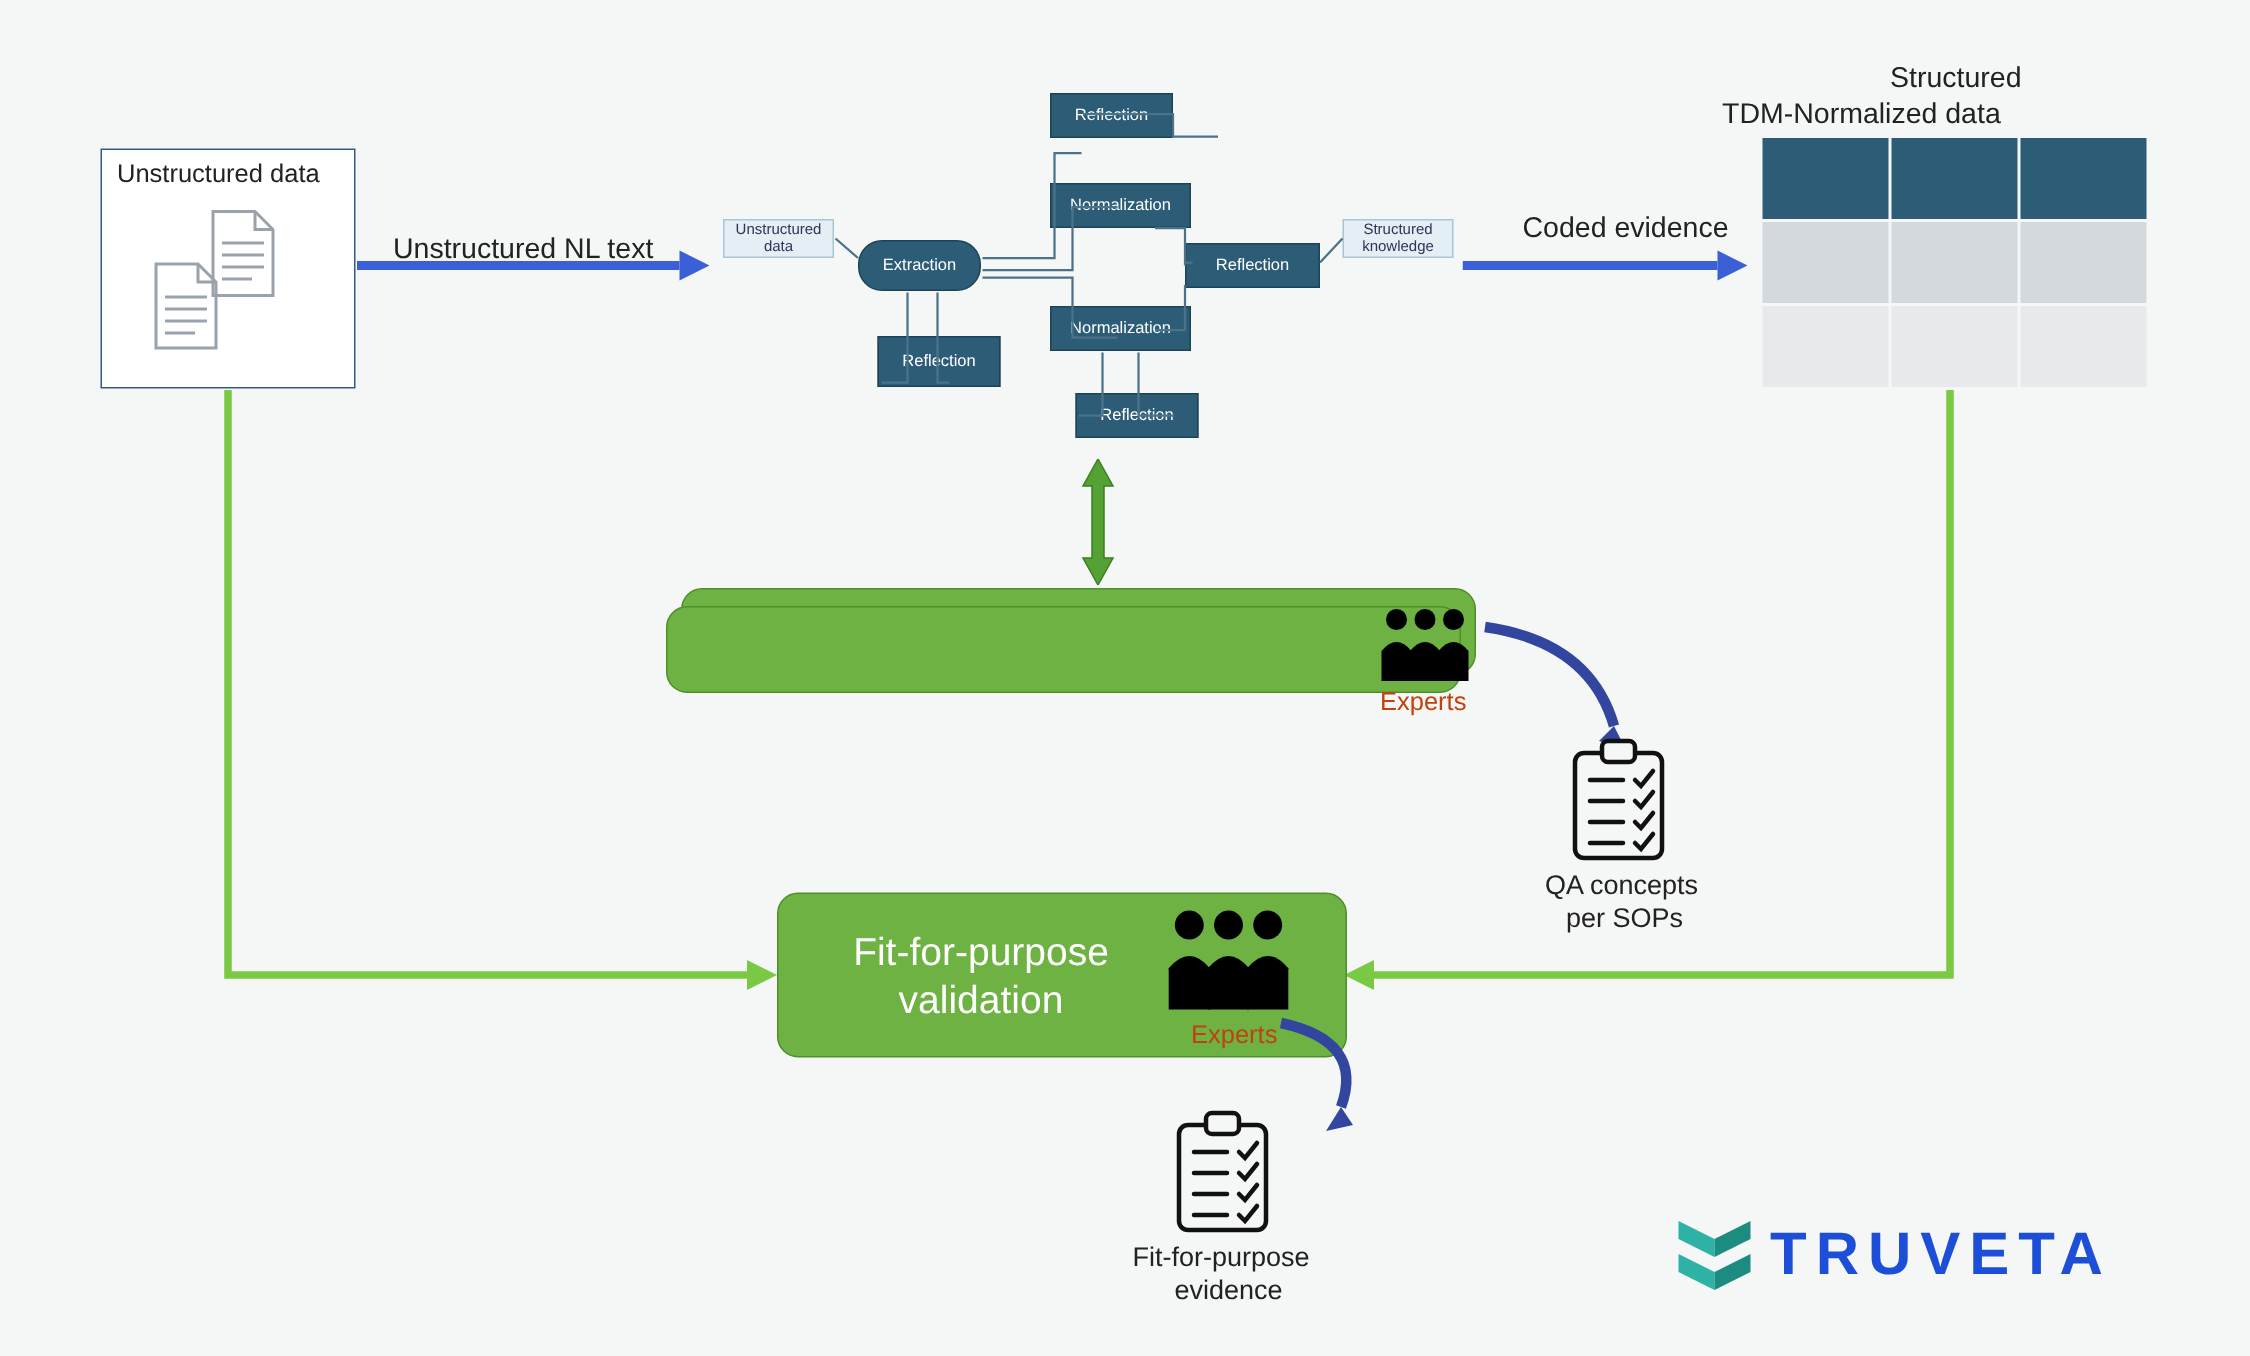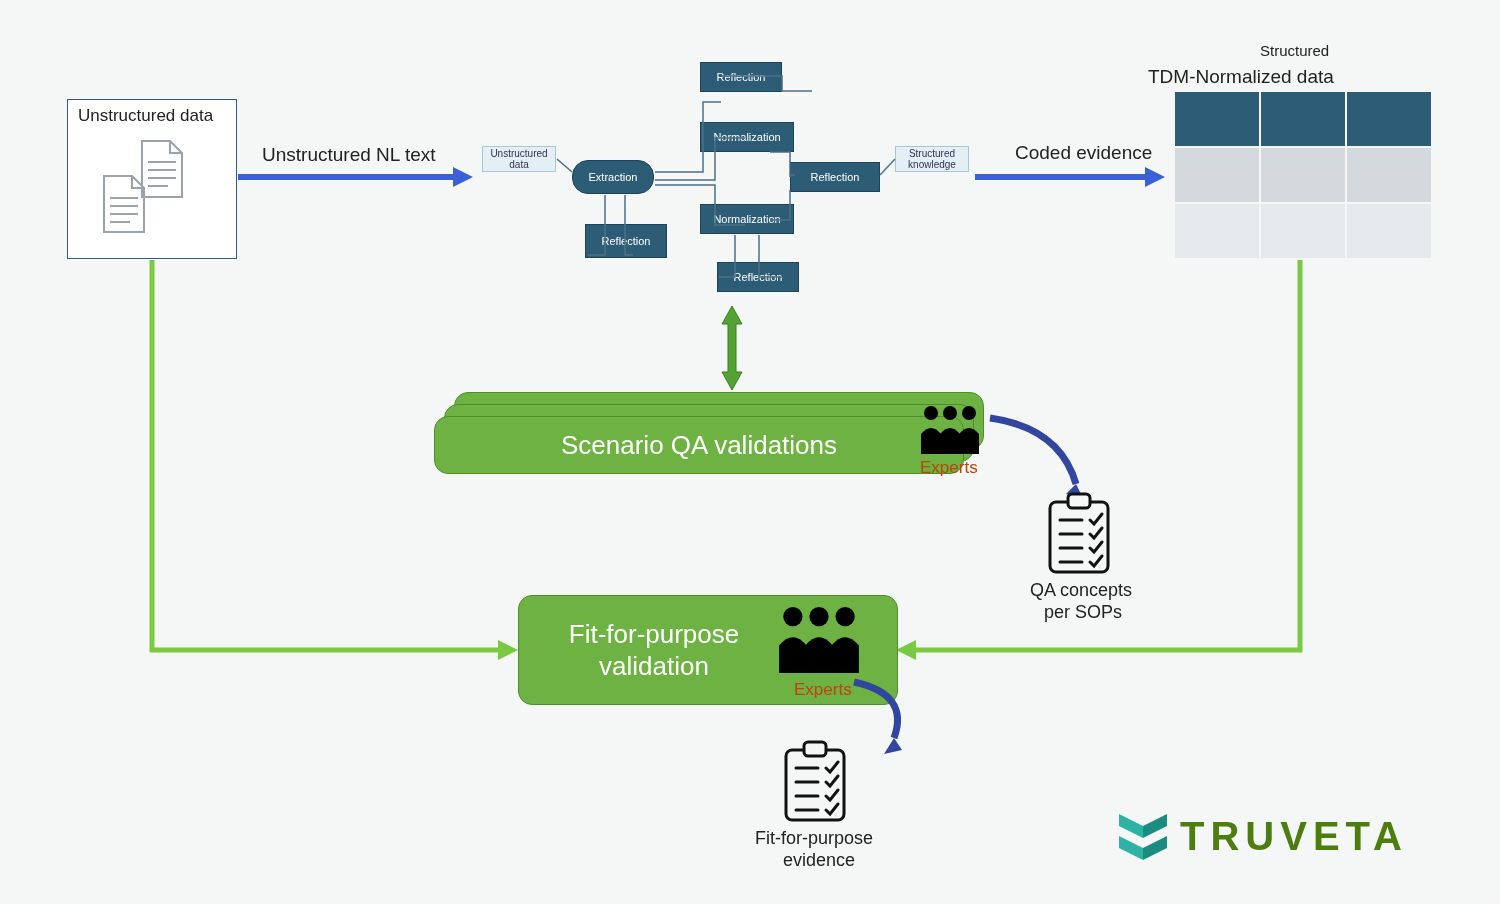--- a/index.html
+++ b/index.html
@@ -13,21 +13,21 @@
                display:flex; align-items:center; justify-content:center; text-align:center; line-height:1.1; }
   .greenbar  { background:#6eb243; border:1.5px solid #4e8f2a; border-radius:14px;
                color:#fff; font-size:26px; display:flex; align-items:center; justify-content:center; }
   .greenbox  { background:#6eb243; border:1.5px solid #4e8f2a; border-radius:14px;
                color:#fff; font-size:26px; display:flex; align-items:center;
                justify-content:center; text-align:center; line-height:1.25; }
   .cell      { position:absolute; background:#dfe4e8; box-sizing:border-box; }
   .cell.dark { background:#2d5d76; }
   .exp-lbl   { font-size:17px; color:#c2410c; }
   .brand     { position:absolute; font-size:40px; font-weight:600; letter-spacing:6px;
-               color:#4d7c0f; }
+               color:#1d4ed8; }
 </style>
 </head>
 <body>
 
 <div class="stage">
 
   <div class="box docbox" style="left:67px; top:99px; width:170px; height:160px;">
     <div class="label" style="left:10px; top:6px; font-size:17px;">Unstructured data</div>
 
     <svg style="position:absolute;left:26px;top:36px;" width="120" height="112" viewBox="0 0 120 112">
@@ -41,21 +41,21 @@
         <path d="M10 40 h28 l12 12 v44 h-40 z"></path>
         <path d="M38 40 v12 h12"></path>
         <line x1="16" y1="62" x2="44" y2="62"></line>
           <line x1="16" y1="70" x2="44" y2="70"></line>
         <line x1="16" y1="78" x2="44" y2="78"></line>
           <line x1="16" y1="86" x2="36" y2="86"></line>
       </g>
     </svg>
   </div>
 
-  <div class="label" style="left:262px; top:144px; font-size:19px;">Unstructured NL text</div>
+  <div class="label" style="left:262px; top:156px; font-size:19px;">Unstructured NL text</div>
   <svg style="position:absolute;left:238px;top:165px;" width="235" height="24">
     <line x1="0" y1="12" x2="215" y2="12" stroke="#3a5fd6" stroke-width="6"></line>
     <polygon points="215,2 235,12 215,22" fill="#3a5fd6"></polygon>
   </svg>
 
   <div class="box minitag" style="left:482px; top:146px; width:74px; height:26px;">Unstructured data</div>
   <div class="box minitag" style="left:895px; top:146px; width:74px; height:26px;">Structured knowledge</div>
 
   <div class="box minibox" style="left:572px; top:160px; width:82px; height:34px;border-radius:16px;">Extraction</div>
   <div class="box minibox" style="left:585px; top:224px; width:82px; height:34px;">Reflection</div>
@@ -82,42 +82,41 @@
       <line x1="405" y1="120" x2="420" y2="104"></line>
     </g>
   </svg>
 
   <div class="label" style="left:1015px; top:142px; font-size:19px;">Coded evidence</div>
   <svg style="position:absolute;left:975px;top:165px;" width="190" height="24">
     <line x1="0" y1="12" x2="170" y2="12" stroke="#3a5fd6" stroke-width="6"></line>
     <polygon points="170,2 190,12 170,22" fill="#3a5fd6"></polygon>
   </svg>
 
-  <div class="label" style="left:1260px; top:42px; font-size:15px;text-align:right;">Structured</div>
+  <div class="label" style="left:1260px; top:42px; font-size:19px;text-align:right;">Structured</div>
   <div class="label" style="left:1148px; top:66px; font-size:19px;">TDM-Normalized data</div>
 
   <div class="cell dark" style="left:1175px; top:92px; width:84px; height:54px;"></div>
   <div class="cell dark" style="left:1261px; top:92px; width:84px; height:54px;"></div>
   <div class="cell dark" style="left:1347px; top:92px; width:84px; height:54px;"></div>
 
   <div class="cell" style="left:1175px; top:148px; width:84px; height:54px; background:#d4d9dd;"></div>
   <div class="cell" style="left:1261px; top:148px; width:84px; height:54px; background:#d4d9dd;"></div>
   <div class="cell" style="left:1347px; top:148px; width:84px; height:54px; background:#d4d9dd;"></div>
 
   <div class="cell" style="left:1175px; top:204px; width:84px; height:54px; background:#e7eaed;"></div>
   <div class="cell" style="left:1261px; top:204px; width:84px; height:54px; background:#e7eaed;"></div>
   <div class="cell" style="left:1347px; top:204px; width:84px; height:54px; background:#e7eaed;"></div>
 
   <svg style="position:absolute;left:718px;top:306px;" width="28" height="84">
     <polygon points="14,0 24,18 18,18 18,66 24,66 14,84 4,66 10,66 10,18 4,18" fill="#54a233" stroke="#3b7f21" stroke-width="1"></polygon>
   </svg>
 
   <div class="box greenbar" style="left:454px; top:392px; width:530px; height:58px;"></div>
   <div class="box greenbar" style="left:444px; top:404px; width:530px; height:58px;"></div>
-  <div class="box greenbar" style="left:434px; top:416px; width:530px; height:58px;">Scenario QA validations</div>
 
   <svg style="position:absolute;left:918px;top:404px;" width="64" height="52" viewBox="0 0 64 52">
     <g fill="#000">
       <circle cx="13" cy="9" r="7"></circle>
         <circle cx="32" cy="9" r="7"></circle>
         <circle cx="51" cy="9" r="7"></circle>
       <path d="M3 30 q10 -12 20 0 v20 h-20 z"></path>
       <path d="M22 30 q10 -12 20 0 v20 h-20 z"></path>
       <path d="M41 30 q10 -12 20 0 v20 h-20 z"></path>
     </g>

